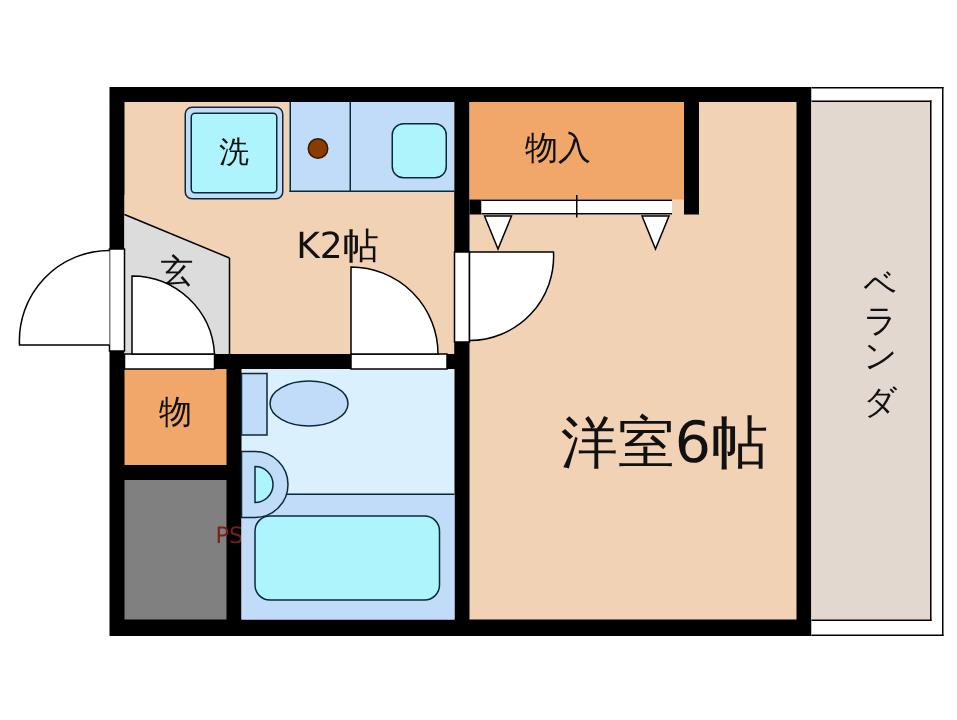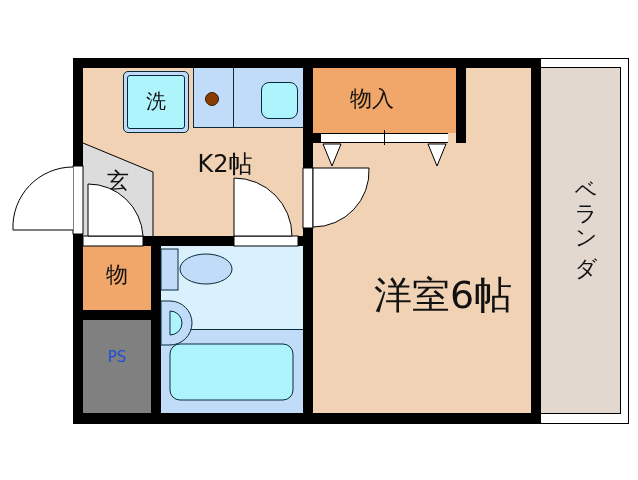--- a/index.html
+++ b/index.html
@@ -43,21 +43,21 @@
 <div class="abs wall" style="left:151px;top:236px;width:10px;height:178px;"></div>
 
 <div class="abs wall" style="left:83px;top:310px;width:70px;height:10px;"></div>
 
 <div class="abs wall" style="left:303px;top:58px;width:10px;height:366px;"></div>
 
 <div class="abs" style="left:83px;top:246px;width:68px;height:64px;background:#f2a76a;"></div>
 <div class="label" style="left:83px;top:260px;width:68px;font-size:22px;">物</div>
 
 <div class="abs" style="left:83px;top:320px;width:68px;height:93px;background:#808080;"></div>
-<div class="label" style="left:83px;top:348px;width:68px;font-size:15px;color:#1d4ed8;">PS</div>
+<div class="label" style="left:83px;top:348px;width:68px;font-size:15px;color:#7f1d1d;padding-left:36px;">PS</div>
 
 <div class="abs" style="left:161px;top:246px;width:142px;height:167px;background:#daf0fc;"></div>
 <div class="abs" style="left:161px;top:329px;width:142px;height:84px;background:#c0dcf8;border-top:1px solid #0a2a3a;"></div>
 <svg class="overlay" width="638" height="480">
   <rect x="161" y="249" width="17" height="41" fill="#c0dcf8" stroke="#0a2a3a" stroke-width="1"></rect>
   <ellipse cx="206" cy="269" rx="26" ry="15" fill="#c0dcf8" stroke="#0a2a3a" stroke-width="1"></ellipse>
   <path d="M161,301 L170,301 A22,22 0 0 1 170,345 L161,345 Z" fill="#c0dcf8" stroke="#0a2a3a" stroke-width="1"></path>
   <path d="M170,311 A11,11 0 0 1 170,335 Z" fill="#aef4fc" stroke="#0a2a3a" stroke-width="1"></path>
   <rect x="170" y="344" width="123" height="56" rx="10" ry="10" fill="#aef4fc" stroke="#0a2a3a" stroke-width="1"></rect>
 </svg>

